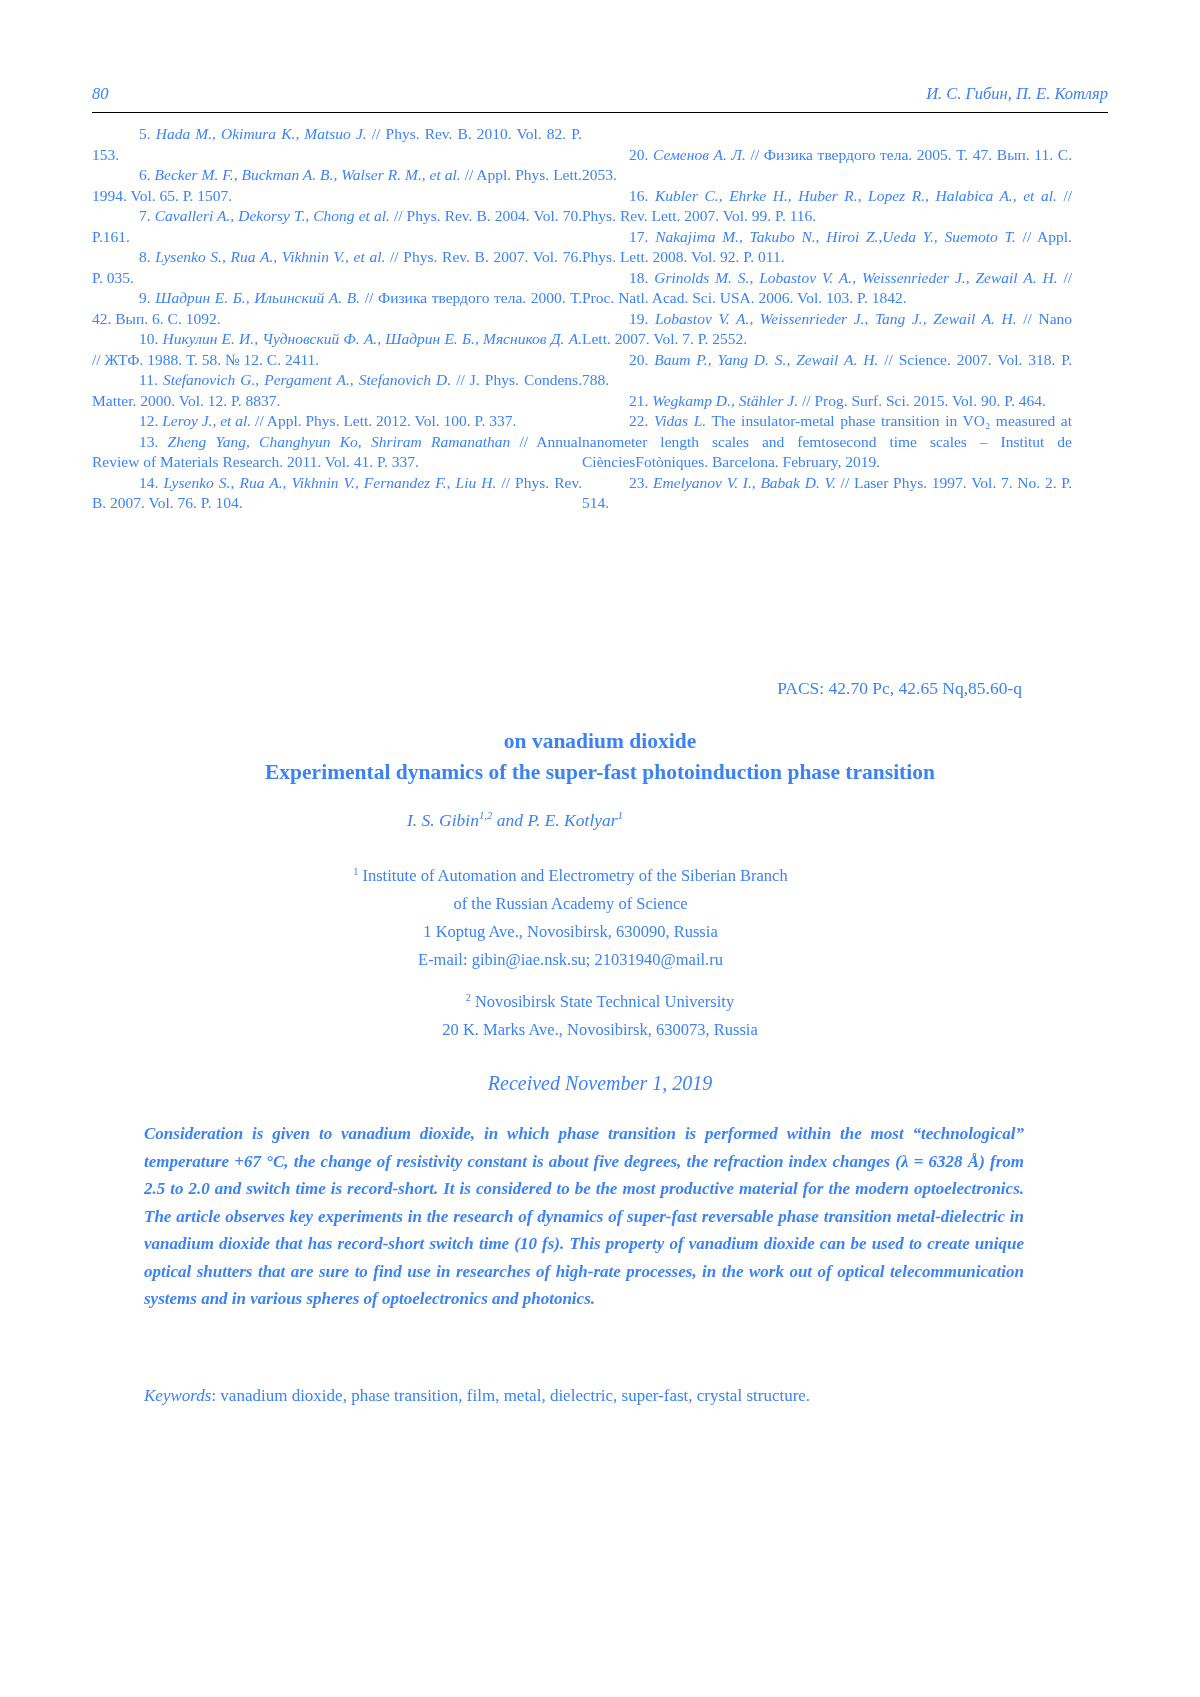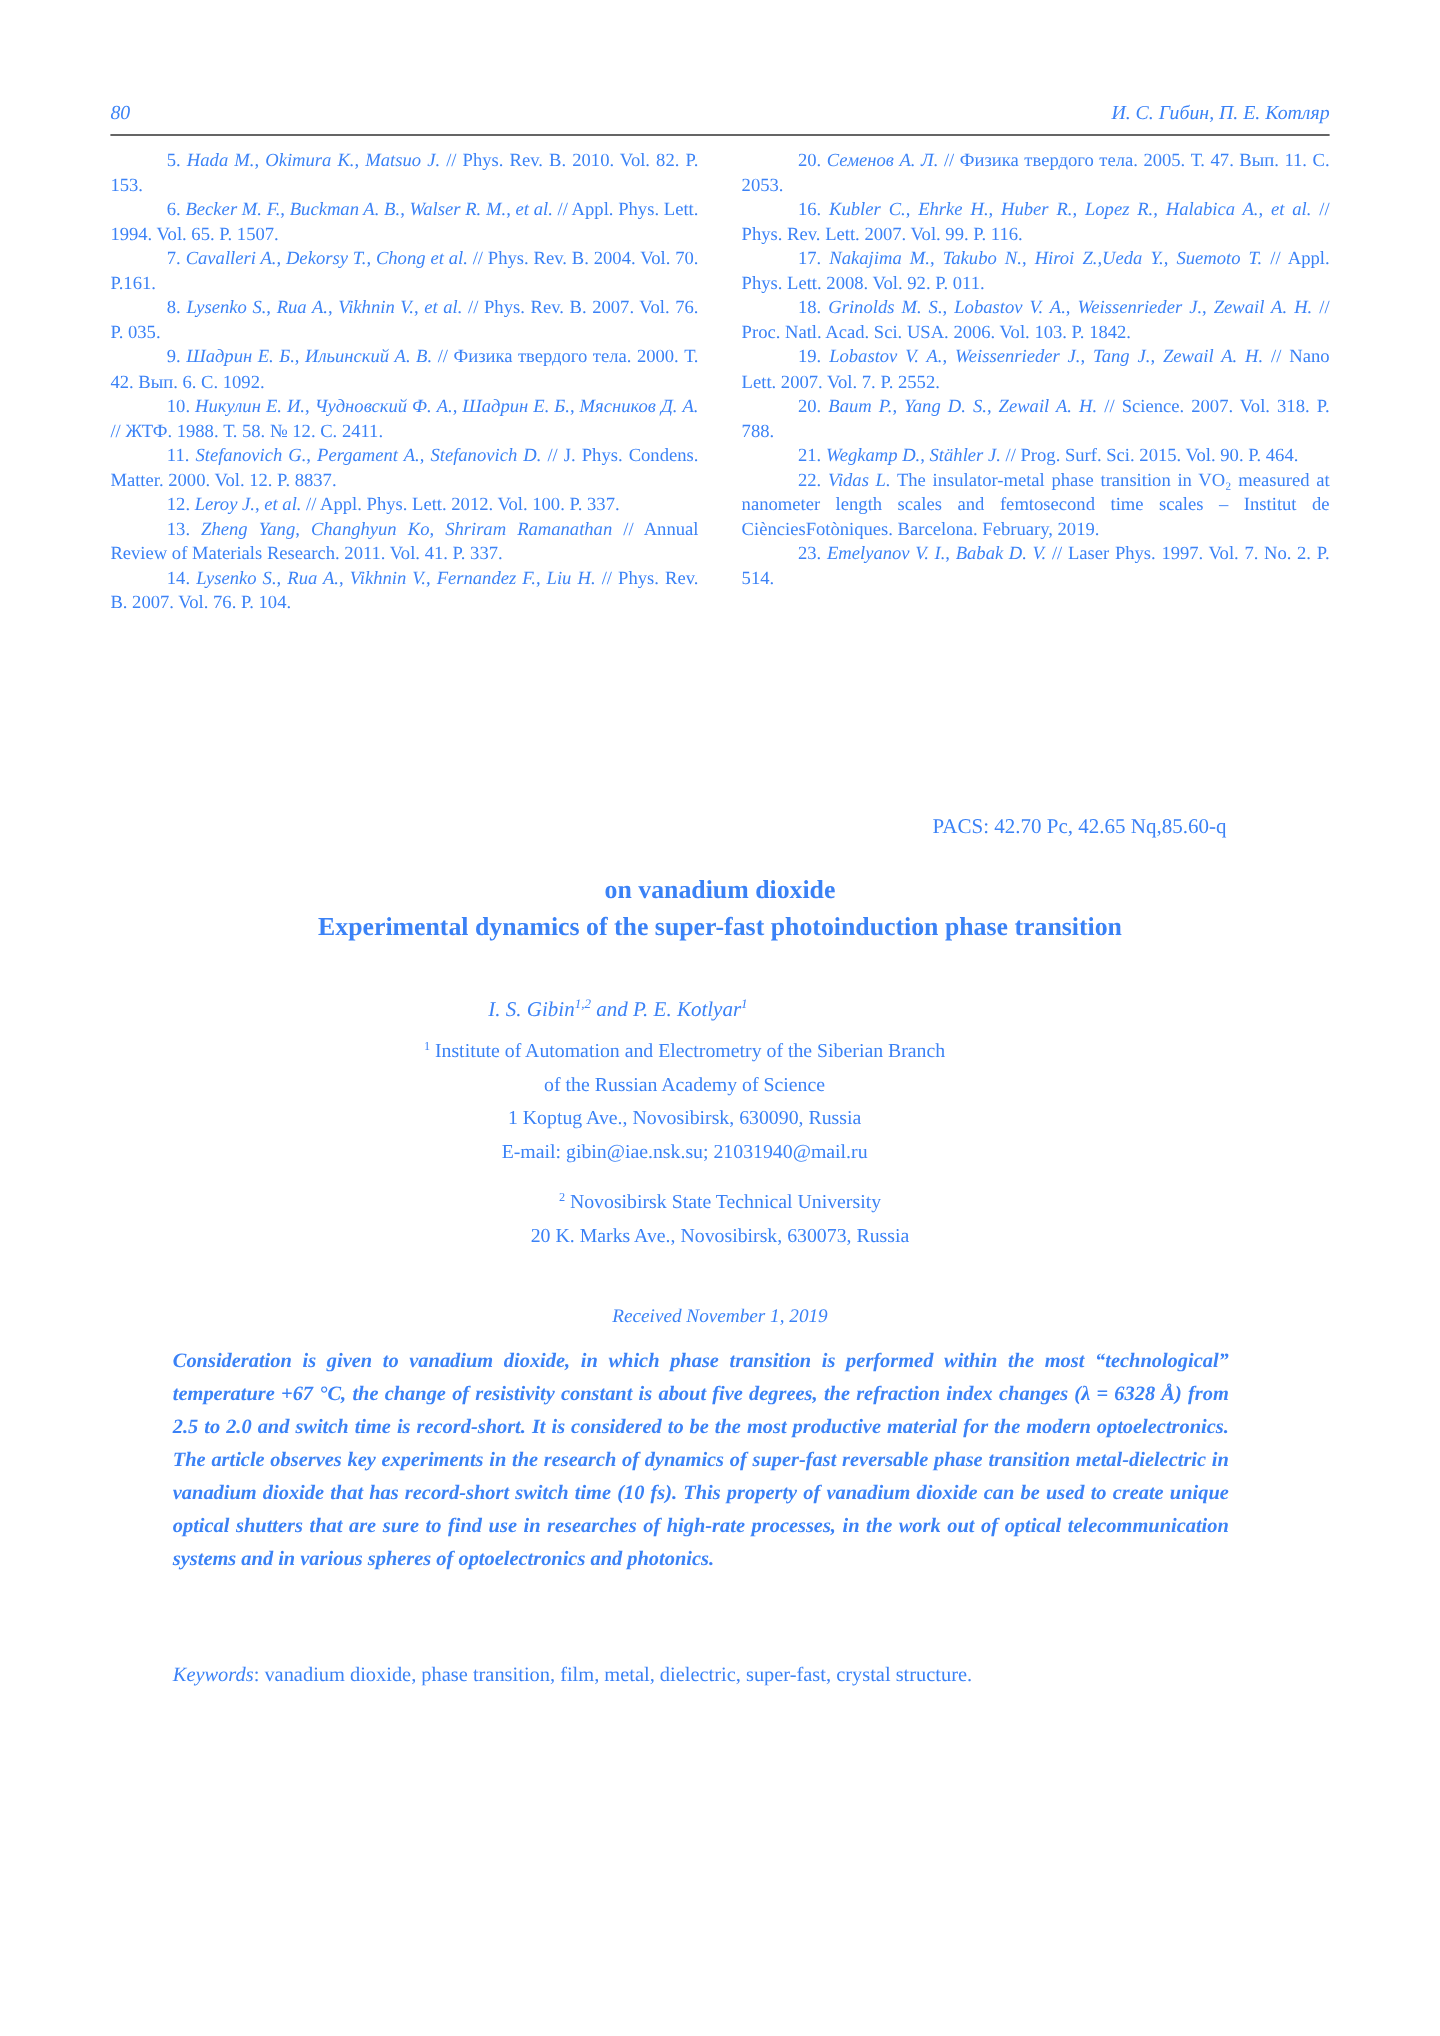--- a/index.html
+++ b/index.html
@@ -20,21 +20,21 @@
   }
   .header-rule {
     position: absolute;
     top: 112px; left: 92px; right: 92px;
     border-top: 1.7px solid #000;
   }
   .columns {
     position: absolute;
     top: 124px; left: 92px;
     width: 1016px;
-    display: flex; gap: 36px;
+    display: flex;  align-items: flex-end;
   }
   .col {
     width: 490px;
     font-size: 15.5px;
     line-height: 20.5px;
     text-align: justify;
   }
   .ref { margin: 0; text-indent: 47px; }
   .it { font-style: italic; }
   .pacs {
@@ -46,21 +46,21 @@
   .title {
     position: absolute;
     top: 726px; left: 0; width: 1200px;
     text-align: center;
     font-weight: bold;
     font-size: 21.5px;
     line-height: 31px;
   }
   .authors {
     position: absolute;
-    top: 831px; left: 0; width: 1030px;
+    top: 810px; left: 0; width: 1030px;
     text-align: center;
     font-style: italic;
     font-size: 17.5px;
   }
   .authors sup, .affil sup {
     font-size: 0.62em;
     vertical-align: super;
     line-height: 0;
   }
   .affil {
@@ -69,22 +69,21 @@
     line-height: 28px;
   }
   .affil-1 { position: absolute; top: 862px; left: 0; width: 1045px; padding-left: 48px; }
   .affil-2 { position: absolute; top: 988px; left: 0; width: 1200px; }
   .affil sup { margin-right: 4px; }
   .received {
     position: absolute;
     top: 1072px; left: 0; width: 1200px;
     text-align: center;
     font-style: italic;
-    font-size: 16px;
-    margin-top: 17px;
+    font-size: 20px;
   }
   .abstract {
     position: absolute;
     top: 1120px; left: 144px; width: 880px;
     font-weight: bold;
     font-style: italic;
     font-size: 17px;
     line-height: 27.5px;
     text-align: justify;
     margin: 0;

